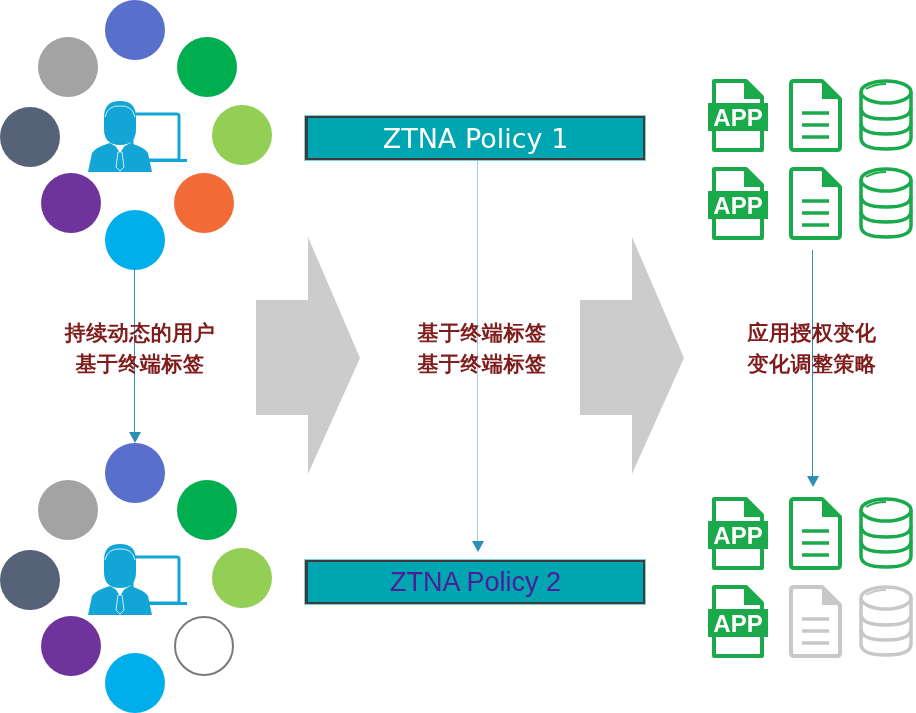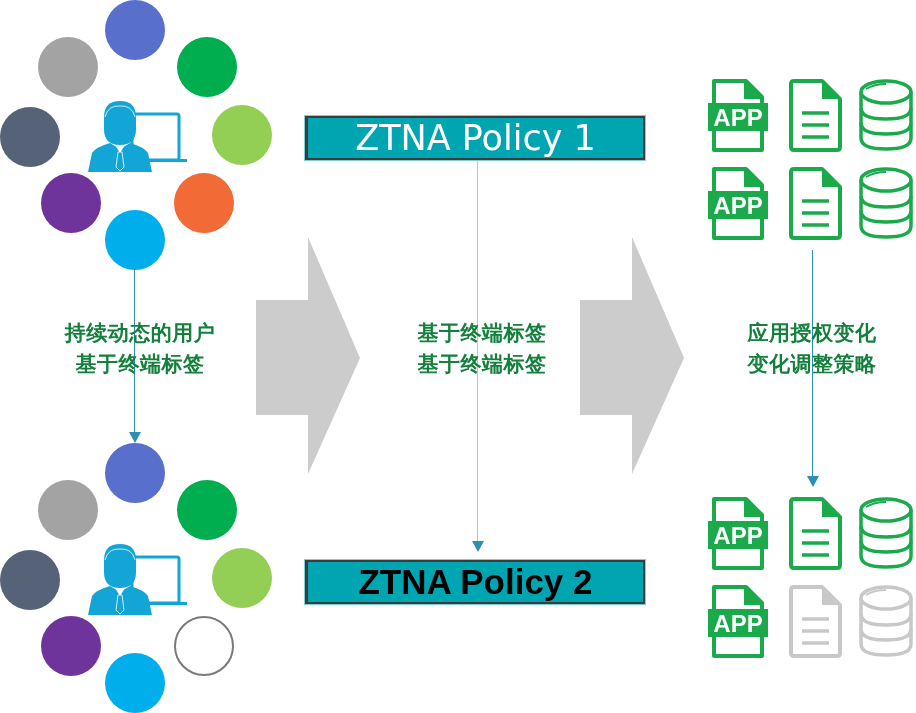--- a/index.html
+++ b/index.html
@@ -1,21 +1,21 @@
 <!DOCTYPE html>
 <html><head>
 <meta charset="utf-8">
 <style>
   html,body{margin:0;padding:0;background:#ffffff;}
   body{width:916px;height:713px;position:relative;overflow:hidden;font-family:"DejaVu Sans","Liberation Sans",sans-serif;}
   .dot{position:absolute;width:60px;height:60px;border-radius:50%;}
-  .label{position:absolute;font-size:21px;line-height:31px;color:#15803d;text-align:center;font-weight:bold;letter-spacing:0.5px;white-space:nowrap;}
-  .policy{position:absolute;left:305px;width:340px;height:44px;background:#00a5b2;border:2px solid #3c3c3c;border-left-width:3px;box-sizing:border-box;box-shadow:0 0 0 1px #7fd0d6;display:flex;align-items:center;justify-content:center;font-size:35px;}
+  .label{position:absolute;font-size:21px;line-height:31px;color:#7f1d1d;text-align:center;font-weight:bold;letter-spacing:0.5px;white-space:nowrap;}
+  .policy{position:absolute;left:305px;width:340px;height:44px;background:#00a5b2;border:2px solid #3c3c3c;border-left-width:3px;box-sizing:border-box;box-shadow:0 0 0 1px #7fd0d6;display:flex;align-items:center;justify-content:center;font-size:27px;}
   .policy1-text{color:#ffffff;font-family:"DejaVu Sans","Liberation Sans",sans-serif;}
-  .policy2-text{color:#000000;font-family:"Liberation Sans",sans-serif;font-weight:bold;}
+  .policy2-text{color:#4c1d95;font-family:"Liberation Sans",sans-serif;font-weight:normal;}
   .vline{position:absolute;width:1px;background:#2e8fb5;}
   .arrowhead{position:absolute;width:0;height:0;border-left:6px solid transparent;border-right:6px solid transparent;border-top:11px solid #2e8fb5;}
   .icon{position:absolute;}
 </style>
 </head>
 <body>
 
 <svg width="0" height="0" style="position:absolute">
   <defs>
     <symbol id="user-laptop" viewBox="0 0 110 75">

